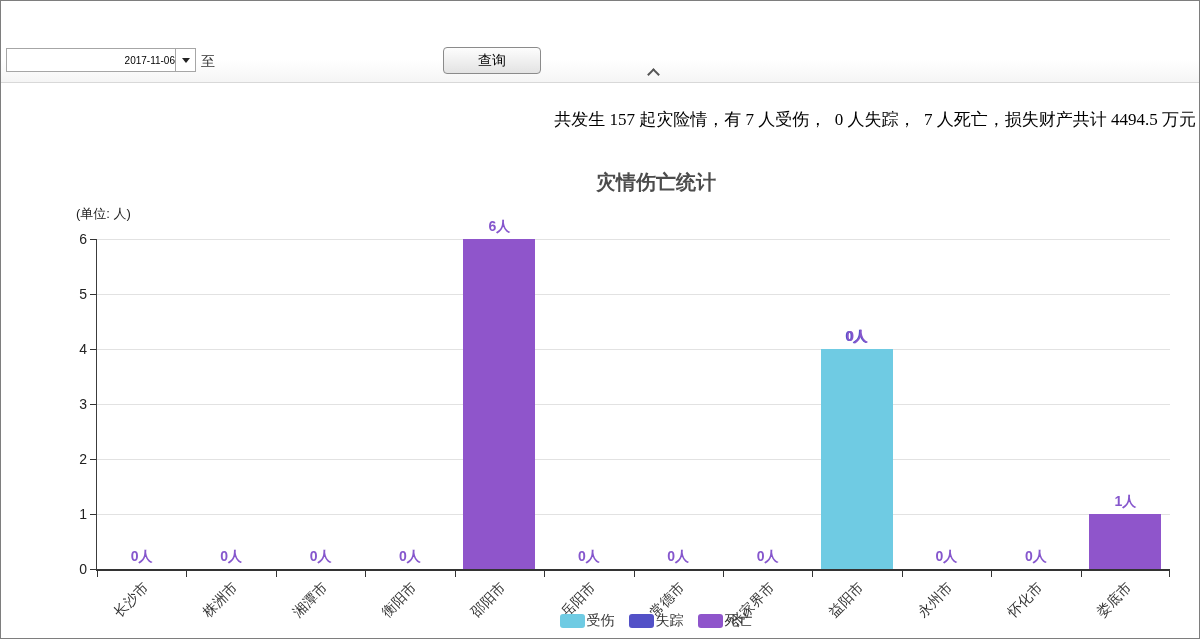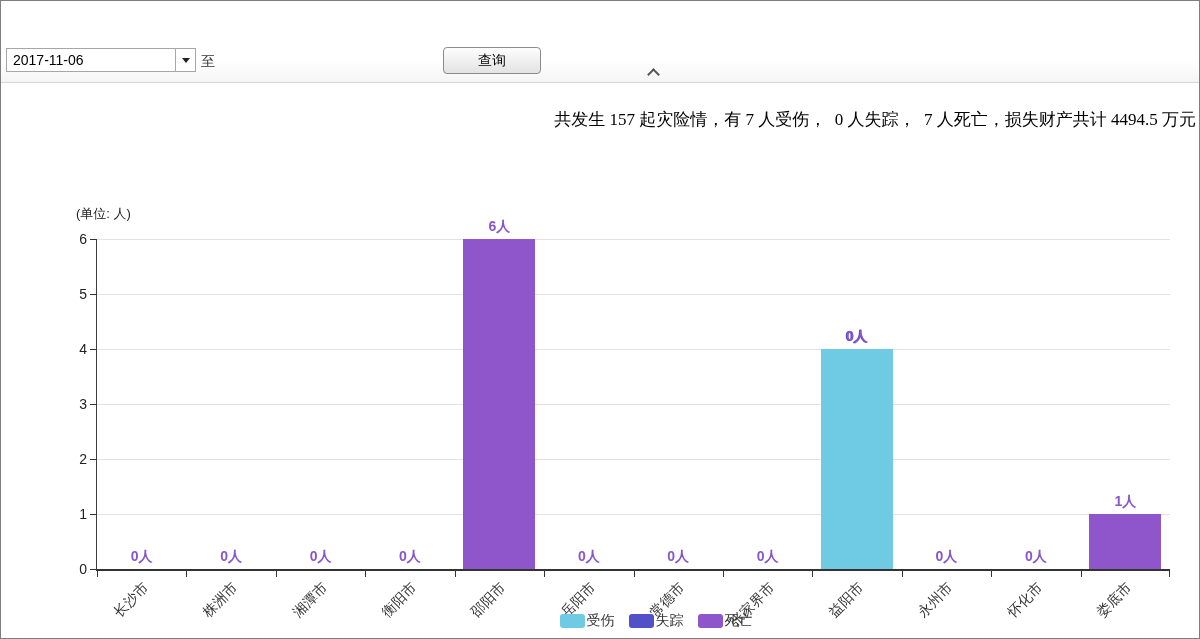--- a/index.html
+++ b/index.html
@@ -7,21 +7,21 @@
         font-family:"Liberation Sans","DejaVu Sans",sans-serif;overflow:hidden;}
 
   
   .hdr{position:absolute;top:0;left:8px;right:0;height:30px;border-bottom:1px solid #9a9a9a;background:#f0abfc;margin-top:37px;}
   .hdr .ttl{position:absolute;left:14px;top:3px;font-size:20px;font-weight:500;color:#000;letter-spacing:1px;}
 
   
   .tbar{position:absolute;top:31px;left:0;right:0;height:50px;background:linear-gradient(#ffffff 55%,#f5f5f5);
         border-bottom:1px solid #d8d8d8;}
   .combo{position:absolute;top:16px;height:24px;background:#fff;border:1px solid #a6a6a6;display:flex;align-items:center;box-sizing:border-box;}
-  .combo .val{flex:1;padding-left:6px;font-size:14px;color:#000;}
+  .combo .val{flex:1;padding-left:6px;font-size:10px;color:#000;text-align:right;}
   .combo .arrowbox{width:19px;height:100%;border-left:1px solid #a6a6a6;display:flex;align-items:center;justify-content:center;background:#fff;}
   .tri-down{width:0;height:0;border-left:4px solid transparent;border-right:4px solid transparent;border-top:5px solid #222;}
   .to-label{position:absolute;left:200px;top:21px;font-size:14px;color:#333;}
   .qbtn{position:absolute;left:442px;top:15px;width:98px;height:27px;border:1px solid #8b8b8b;border-radius:4px;
         background:linear-gradient(#fdfdfd,#e3e3e3);font-size:14px;color:#000;font-family:inherit;cursor:pointer;}
   .collapse{position:absolute;left:648px;bottom:3px;width:9px;height:9px;}
   .chev{display:block;width:7px;height:7px;border-top:2px solid #555;border-left:2px solid #555;transform:rotate(45deg);}
 
   
   .summary{position:absolute;top:107px;right:3px;font-family:"Liberation Serif","DejaVu Serif",serif;
@@ -63,20 +63,21 @@
     </div>
     <span class="to-label">至</span>
     <button class="qbtn">查询</button>
     <span class="collapse">
       <span class="chev"></span>
     </span>
   </div>
 
   <div class="summary">共发生 157 起灾险情，有 7 人受伤，  0 人失踪，  7 人死亡，损失财产共计 4494.5 万元</div>
 
+  <div class="ctitle">灾情伤亡统计</div>
   <div class="unit">(单位: 人)</div>
 
   <div id="plot">
       <div class="ytick" style="top: 330px;"></div>
       <div class="ylab" style="top: 322px;">0</div>
       <div class="grid" style="top: 275px;"></div>
       <div class="ytick" style="top: 275px;"></div>
       <div class="ylab" style="top: 267px;">1</div>
       <div class="grid" style="top: 220px;"></div>
       <div class="ytick" style="top: 220px;"></div>

